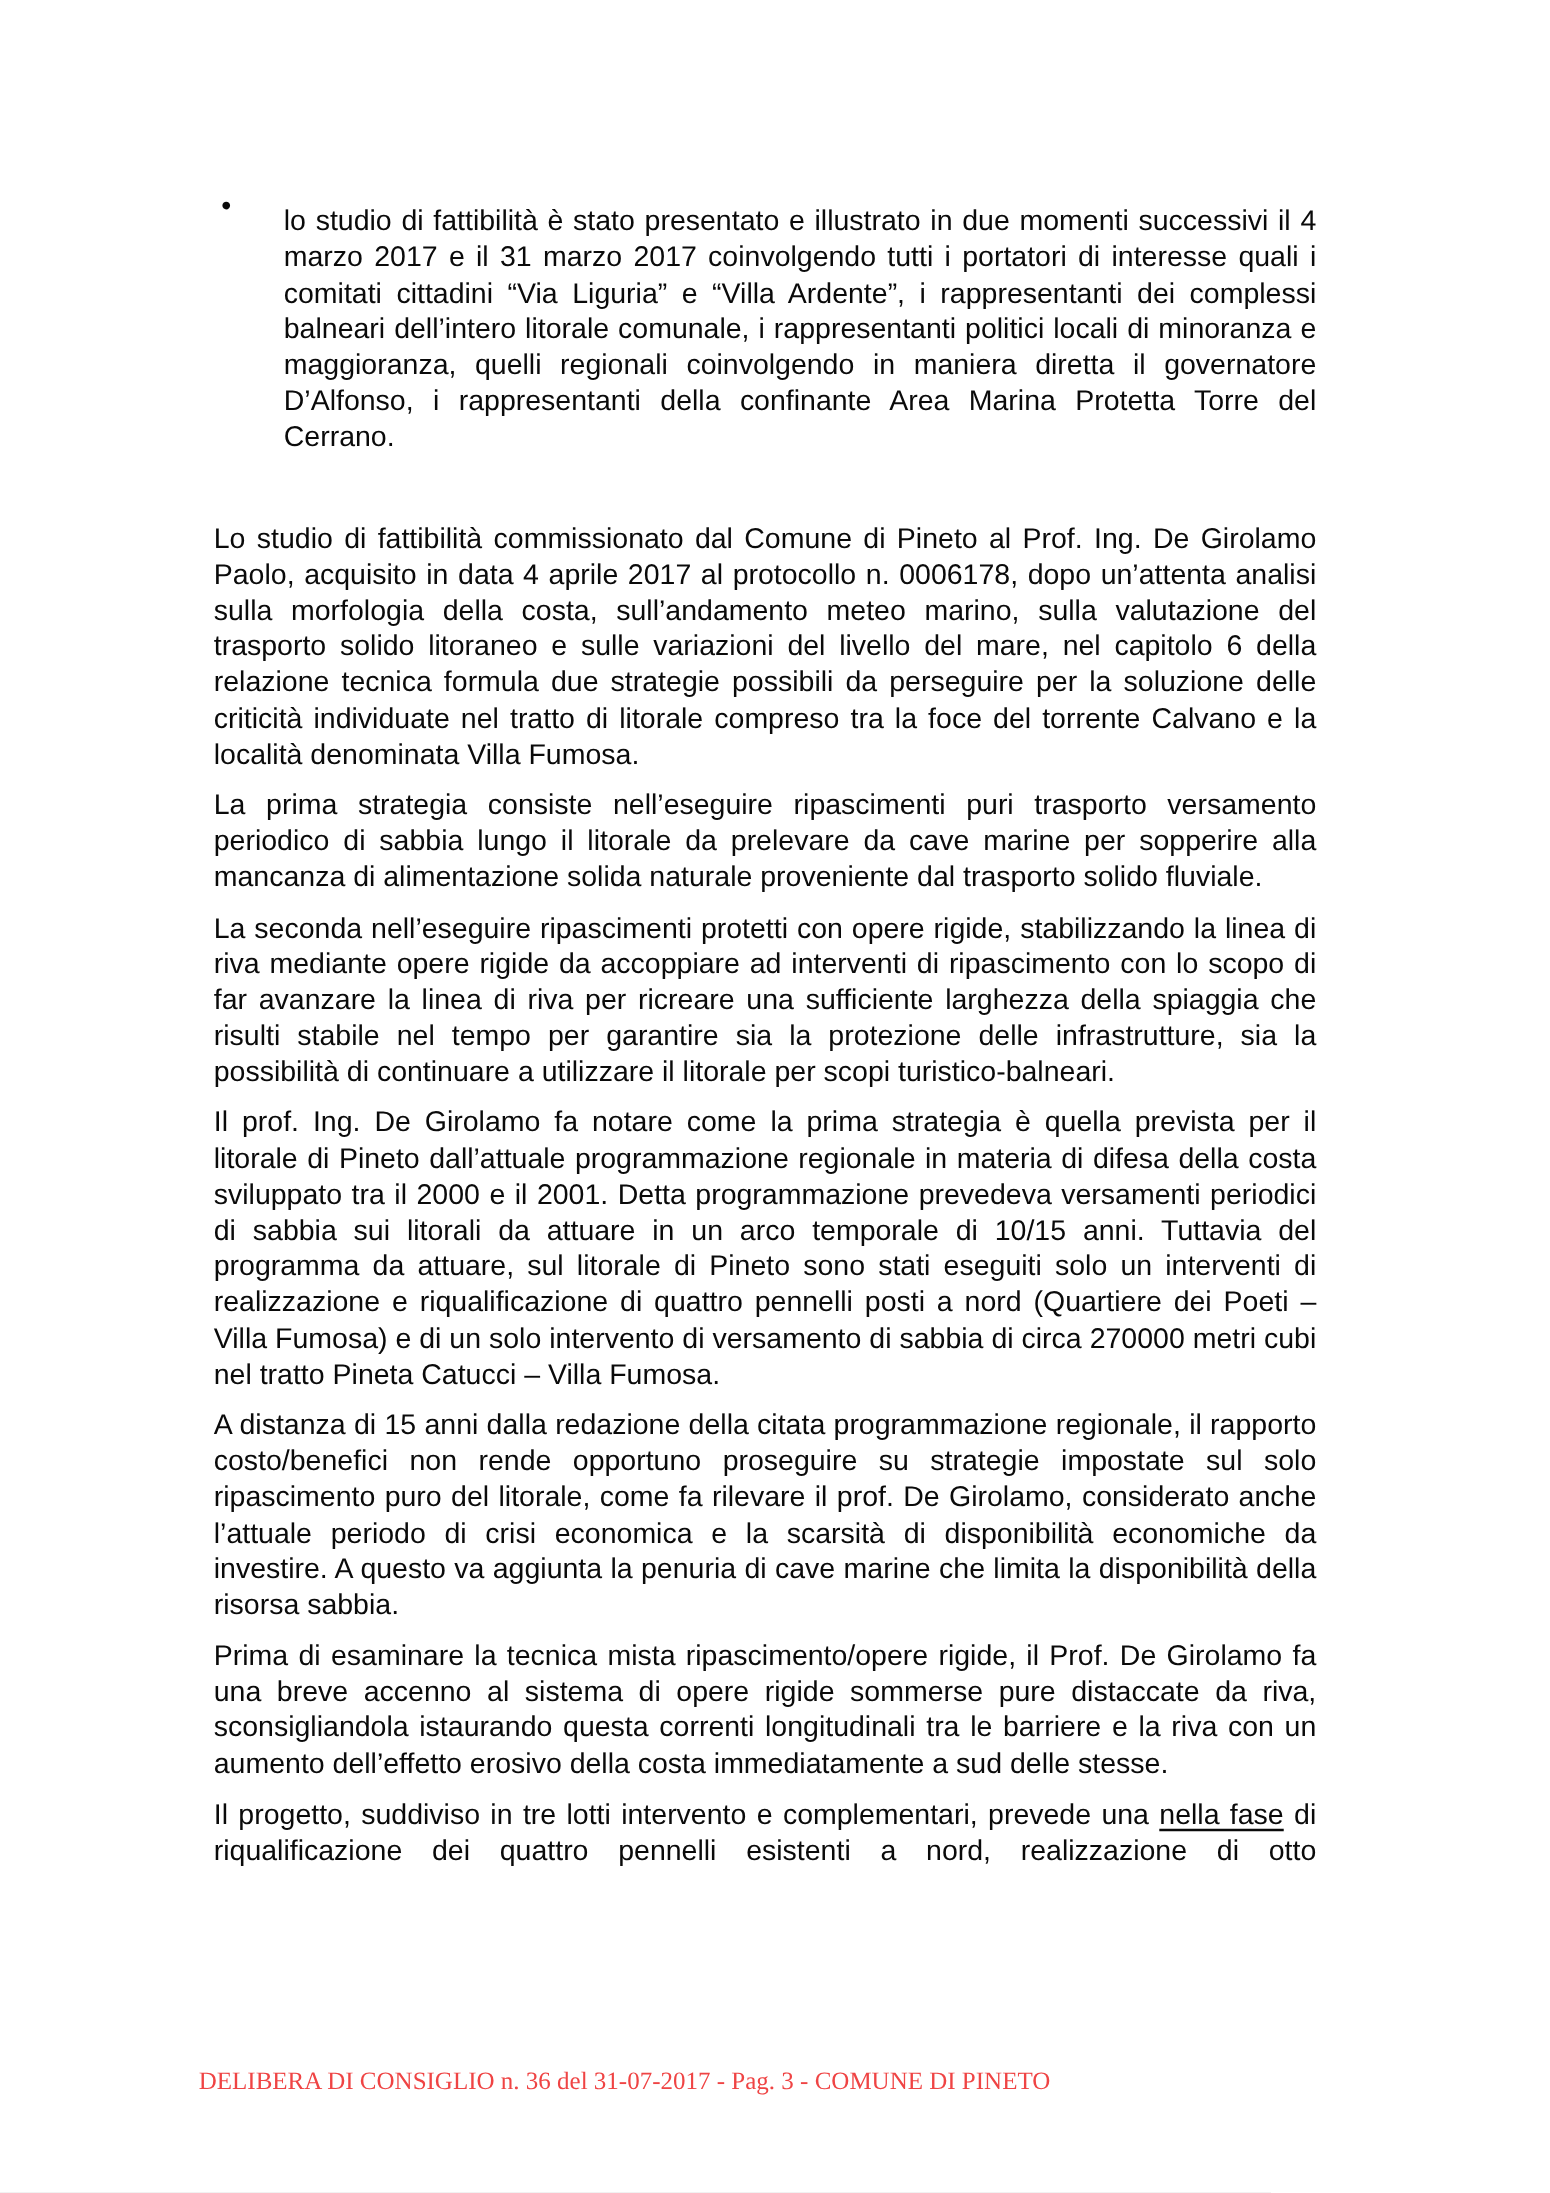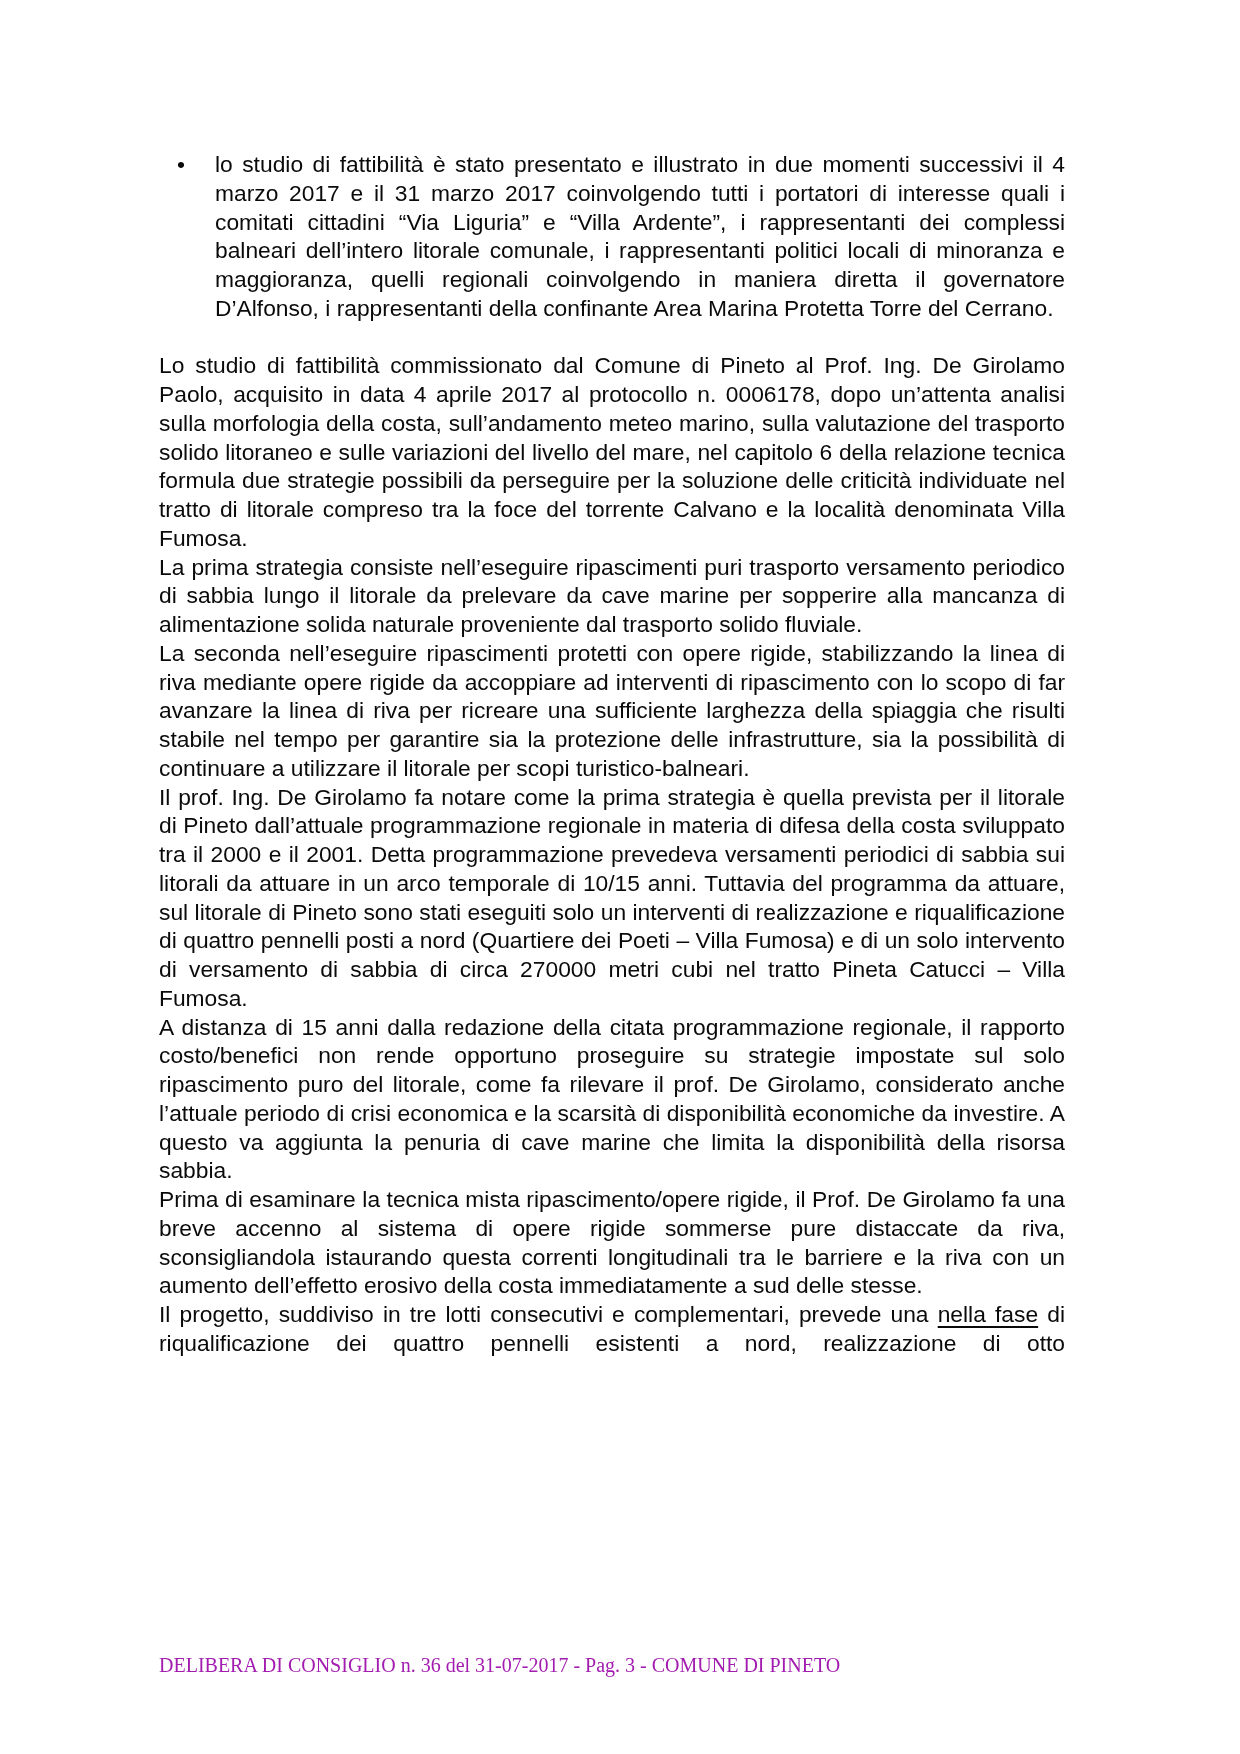--- a/index.html
+++ b/index.html
@@ -38,41 +38,41 @@
   }
   .bullet-text {
     flex: 1 1 auto;
     margin: 0;
     text-align: justify;
   }
   .spacer {
     height: 28.75px;
   }
   .content p {
-    margin: 0;
+    margin: 12px;
     padding: 0;
   }
   .final-para {
     text-align: justify;
     text-align-last: justify;
   }
   .final-para u {
     text-decoration: underline;
     text-decoration-thickness: 2px;
     text-underline-offset: 4px;
   }
   .footer {
     position: absolute;
     left: 159px;
     top: 1653px;
     font-family: "Liberation Serif", "DejaVu Serif", serif;
     font-size: 20px;
     line-height: 24px;
     white-space: nowrap;
-    color: #a21caf;
+    color: #ef4444;
   }
 </style>
 </head>
 <body>
 
 <div class="page">
 
   <div class="content">
 
     <div class="bullet-row">
@@ -82,19 +82,19 @@
 
     <div class="spacer"></div>
 
     <p>Lo studio di fattibilità commissionato dal Comune di Pineto al Prof. Ing. De Girolamo Paolo, acquisito in data 4 aprile 2017 al protocollo n. 0006178, dopo un’attenta analisi sulla morfologia della costa, sull’andamento meteo marino, sulla valutazione del trasporto solido litoraneo e sulle variazioni del livello del mare, nel capitolo 6 della relazione tecnica formula due strategie possibili da perseguire per la soluzione delle criticità individuate nel tratto di litorale compreso tra la foce del torrente Calvano e la località denominata Villa Fumosa.</p>
     <p>La prima strategia consiste nell’eseguire ripascimenti puri trasporto versamento periodico di sabbia lungo il litorale da prelevare da cave marine per sopperire alla mancanza di alimentazione solida naturale proveniente dal trasporto solido fluviale.</p>
     <p>La seconda nell’eseguire ripascimenti protetti con opere rigide, stabilizzando la linea di riva mediante opere rigide da accoppiare ad interventi di ripascimento con lo scopo di far avanzare la linea di riva per ricreare una sufficiente larghezza della spiaggia che risulti stabile nel tempo per garantire sia la protezione delle infrastrutture, sia la possibilità di continuare a utilizzare il litorale per scopi turistico-balneari.</p>
     <p>Il prof. Ing. De Girolamo fa notare come la prima strategia è quella prevista per il litorale di Pineto dall’attuale programmazione regionale in materia di difesa della costa sviluppato tra il 2000 e il 2001. Detta programmazione prevedeva versamenti periodici di sabbia sui litorali da attuare in un arco temporale di 10/15 anni. Tuttavia del programma da attuare, sul litorale di Pineto sono stati eseguiti solo un interventi di realizzazione e riqualificazione di quattro pennelli posti a nord (Quartiere dei Poeti – Villa Fumosa) e di un solo intervento di versamento di sabbia di circa 270000 metri cubi nel tratto Pineta Catucci – Villa Fumosa.</p>
     <p>A distanza di 15 anni dalla redazione della citata programmazione regionale, il rapporto costo/benefici non rende opportuno proseguire su strategie impostate sul solo ripascimento puro del litorale, come fa rilevare il prof. De Girolamo, considerato anche l’attuale periodo di crisi economica e la scarsità di disponibilità economiche da investire. A questo va aggiunta la penuria di cave marine che limita la disponibilità della risorsa sabbia.</p>
     <p>Prima di esaminare la tecnica mista ripascimento/opere rigide, il Prof. De Girolamo fa una breve accenno al sistema di opere rigide sommerse pure distaccate da riva, sconsigliandola istaurando questa correnti longitudinali tra le barriere e la riva con un aumento dell’effetto erosivo della costa immediatamente a sud delle stesse.</p>
 
-    <p class="final-para"><span>Il progetto, suddiviso in tre lotti consecutivi e complementari, prevede una </span><u>nella fase</u><span> di riqualificazione dei quattro pennelli esistenti a nord, realizzazione di otto</span></p>
+    <p class="final-para"><span>Il progetto, suddiviso in tre lotti intervento e complementari, prevede una </span><u>nella fase</u><span> di riqualificazione dei quattro pennelli esistenti a nord, realizzazione di otto</span></p>
 
   </div>
 
   <div class="footer">DELIBERA DI CONSIGLIO n. 36 del 31-07-2017 - Pag. 3 - COMUNE DI PINETO</div>
 
 </div>
 
 </body></html>

